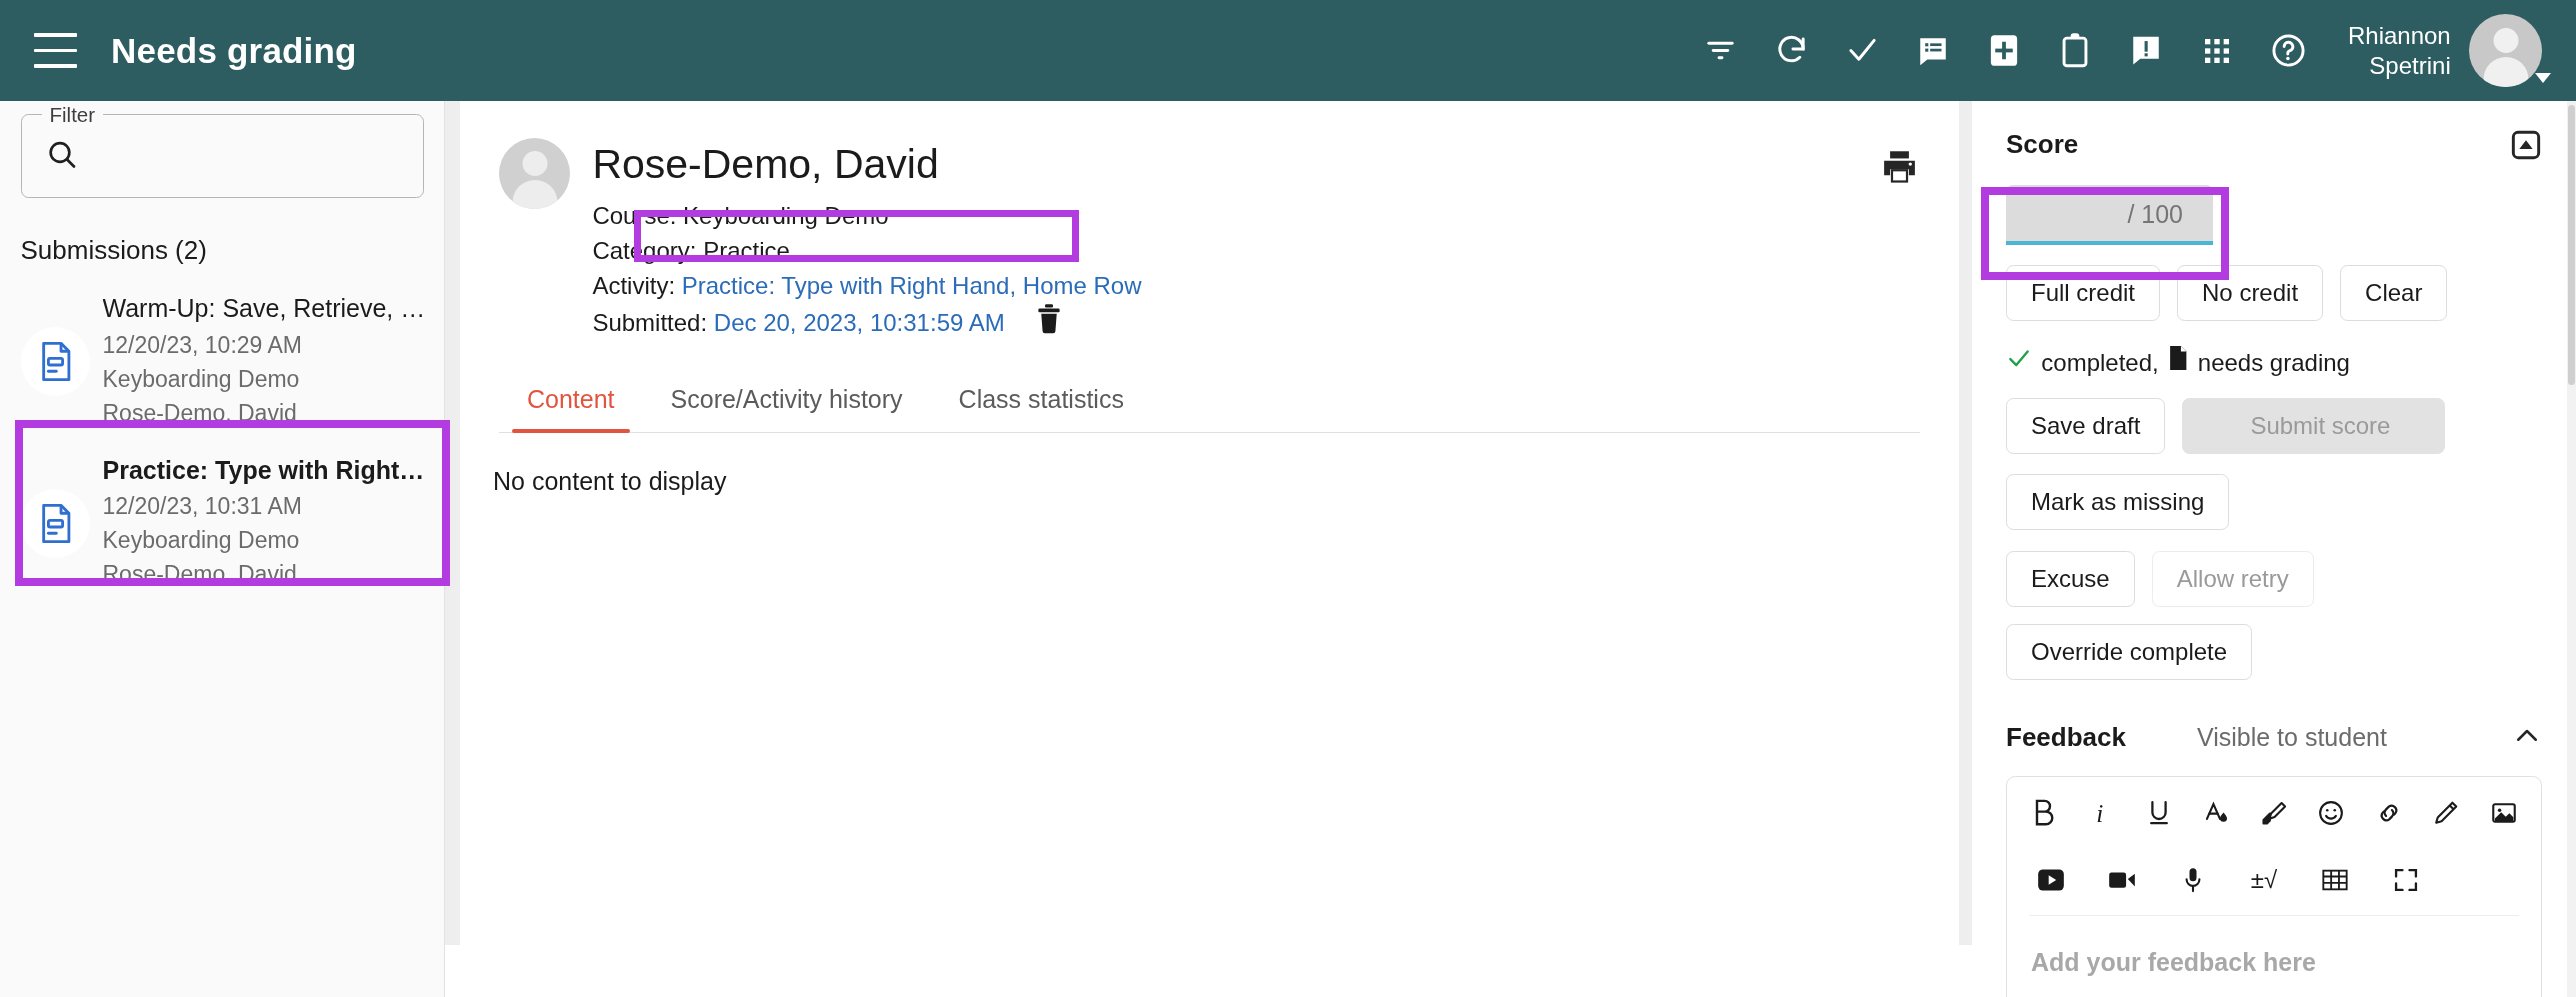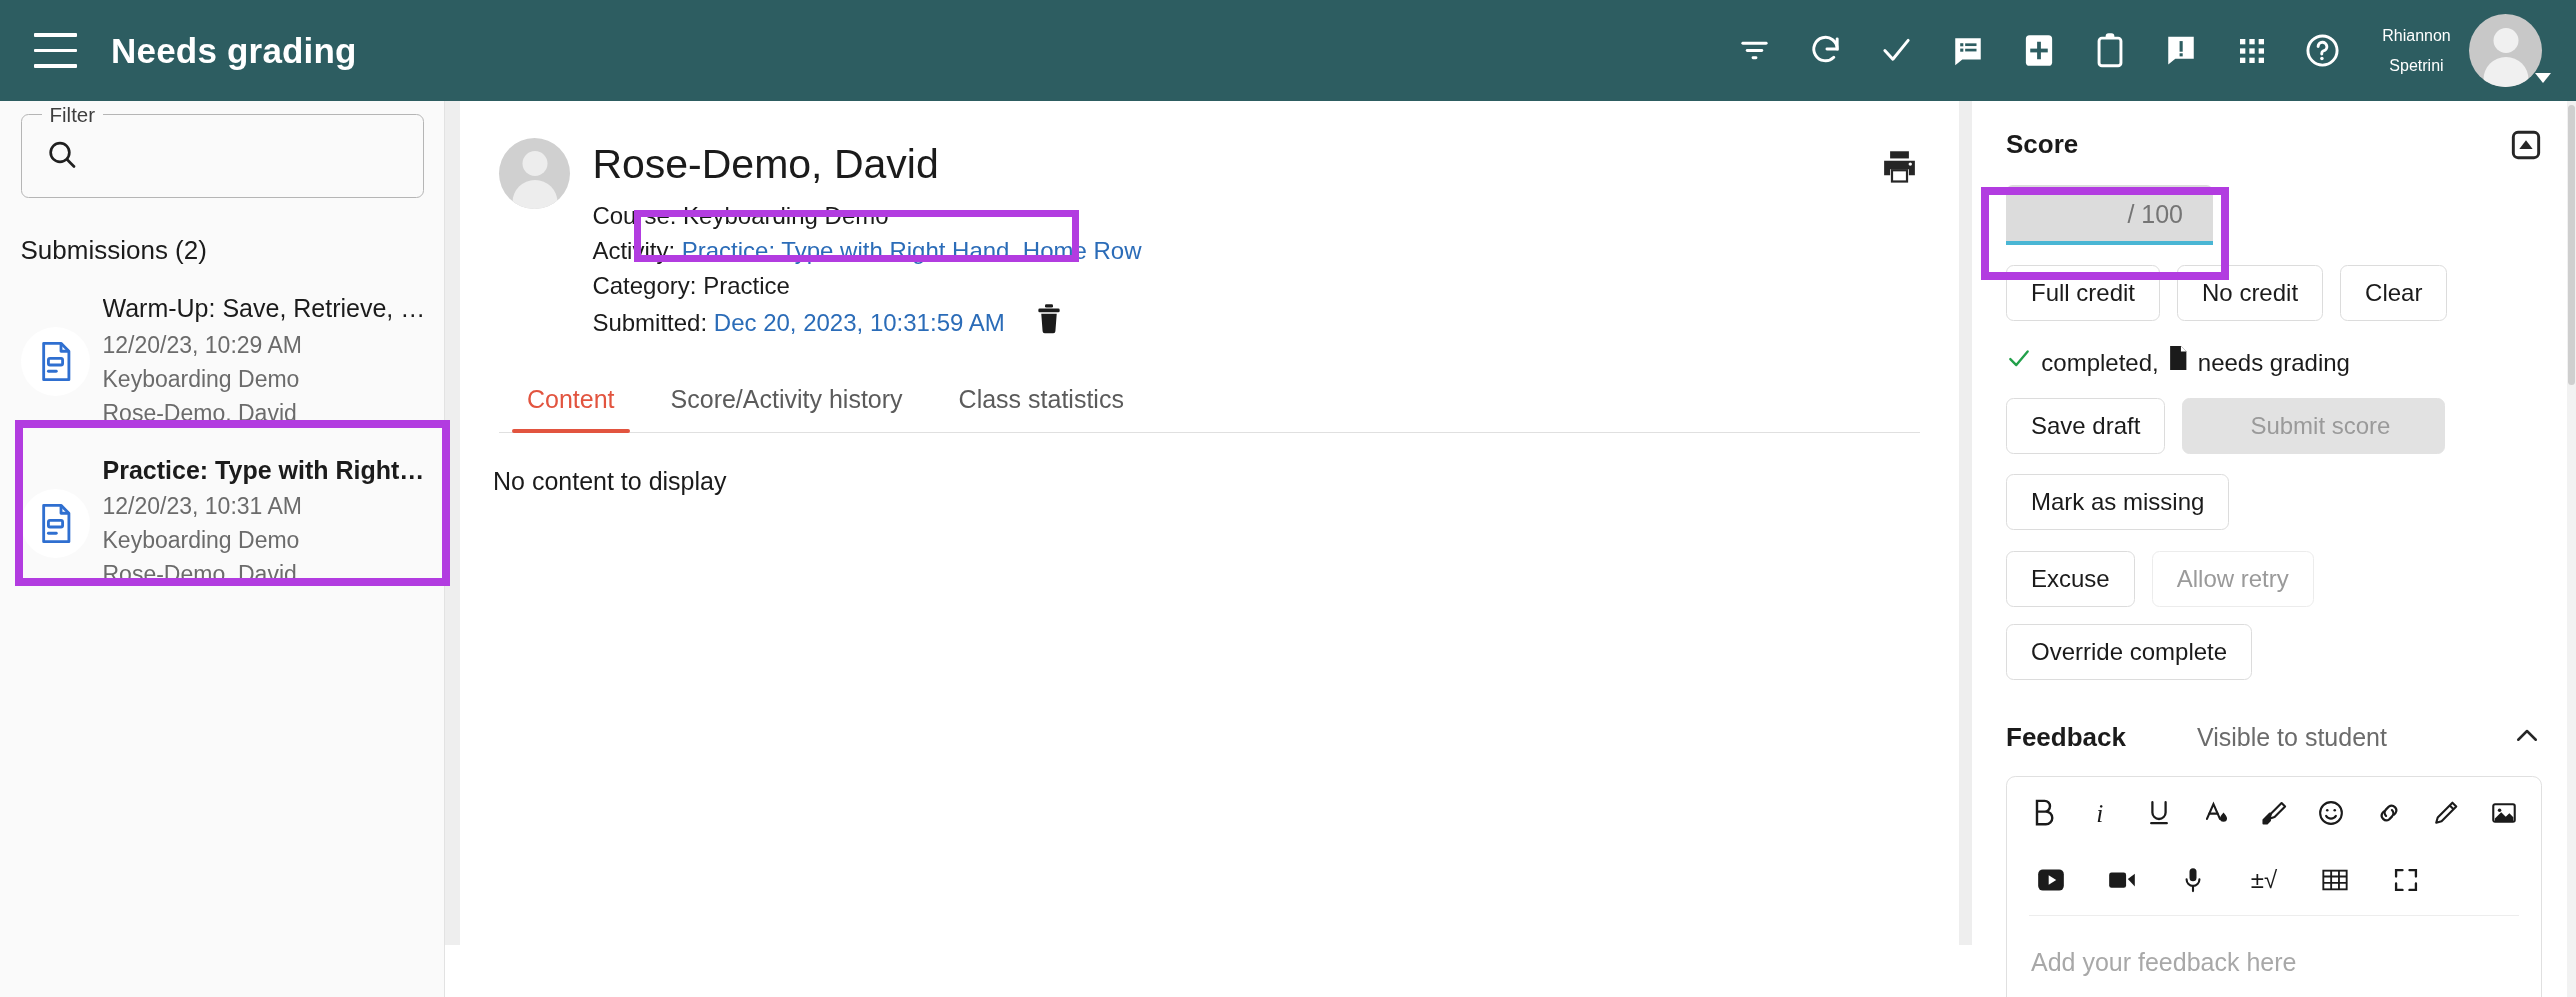--- a/index.html
+++ b/index.html
@@ -29,21 +29,21 @@
   .appbar-right {
     margin-left: auto; display: flex; align-items: center;
     padding-right: 28px; gap: 0px;
   }
   .abicon {
     width: 71px; height: 71px; display: flex; align-items: center; justify-content: center;
     color: #ffffff; cursor: pointer;
   }
   .abicon svg { display: block; }
   .user-name {
-    color: #fff; font-size: 16px; line-height: 30px; text-align: center;
+    color: #fff; font-size: 24px; line-height: 30px; text-align: right;
     margin-left: 24px; margin-right: 18.7px; white-space: nowrap;
   }
   .avatar-wrap { position: relative; width: 73px; height: 73px; margin-right: 5.6px; cursor: pointer; }
   .avatar-circ {
     width: 73px; height: 73px; border-radius: 50%; background: #c8c8c8; overflow: hidden;
     position: relative;
   }
   .avatar-circ .head { position: absolute; left: 50%; top: 14px; transform: translateX(-50%);
     width: 25px; height: 25px; border-radius: 50%; background: #f0f0f0; }
   .avatar-circ .body { position: absolute; left: 50%; top: 43px; transform: translateX(-50%);
@@ -183,21 +183,21 @@
   .fb-chevron { margin-left: auto; cursor: pointer; }
 
   .editor {
     margin-top: 22.4px; border: 0.9px solid #e0e0e0; border-radius: 9.3px;
     height: 280px; position: relative; overflow: hidden;
   }
   .toolbar-row { display: flex; align-items: center; padding: 15px 22.4px 0 22.4px; gap: 28px; }
   .tb-icon { width: 43px; height: 43px; display: flex; align-items: center; justify-content: center;
              color: #1b1b1b; cursor: pointer; }
   .editor-sep { margin: 13px 22.4px 0 22.4px; height: 0.9px; background: #ededed; }
-  .editor-placeholder { padding: 32px 24px 0 24px; font-size: 25px; color: #a8a8a8; }
+  .editor-placeholder { padding: 32px 24px 0 24px; font-size: 25px; color: #a8a8a8; font-weight: bold; }
 
   .rp-scrollbar { position: absolute; right: 0; top: 0; width: 9.3px; height: 897px; background: #f2f2f2; }
   .rp-scroll-thumb { position: absolute; right: 0.9px; top: 3.7px; width: 7.5px; height: 280px; background: #cfcfcf; border-radius: 3.7px; }
 </style>
 </head>
 <body>
 
 <div class="appbar">
   <div class="appbar-left">
     <div class="hamburger">
@@ -369,27 +369,27 @@
 
       <div>
         <div class="stu-name">Rose-Demo, David</div>
 
         <div class="meta-line">
           <span class="lbl">Course:</span>
           <span>Keyboarding Demo</span>
         </div>
 
         <div class="meta-line">
+          <span class="lbl">Category:</span>
+          <span>Practice</span>
+        </div>
+
+        <div class="meta-line">
           <span class="lbl">Activity:</span>
           <a class="link">Practice: Type with Right Hand, Home Row</a>
-        </div>
-
-        <div class="meta-line">
-          <span class="lbl">Category:</span>
-          <span>Practice</span>
         </div>
 
         <div class="meta-line">
           <span class="lbl">Submitted:</span>
           <a class="link">Dec 20, 2023, 10:31:59 AM</a>
           <span class="trash-btn">
             <svg width="28" height="32" viewBox="0 0 20 24" fill="#1b1b1b">
               <rect x="7" y="1" width="6" height="2.4" rx="1"></rect>
               <rect x="2" y="4.2" width="16" height="2.8" rx="1"></rect>
               <path d="M4.2 8h11.6l-1 13.2a1.6 1.6 0 0 1-1.6 1.5H6.8a1.6 1.6 0 0 1-1.6-1.5L4.2 8z"></path>

